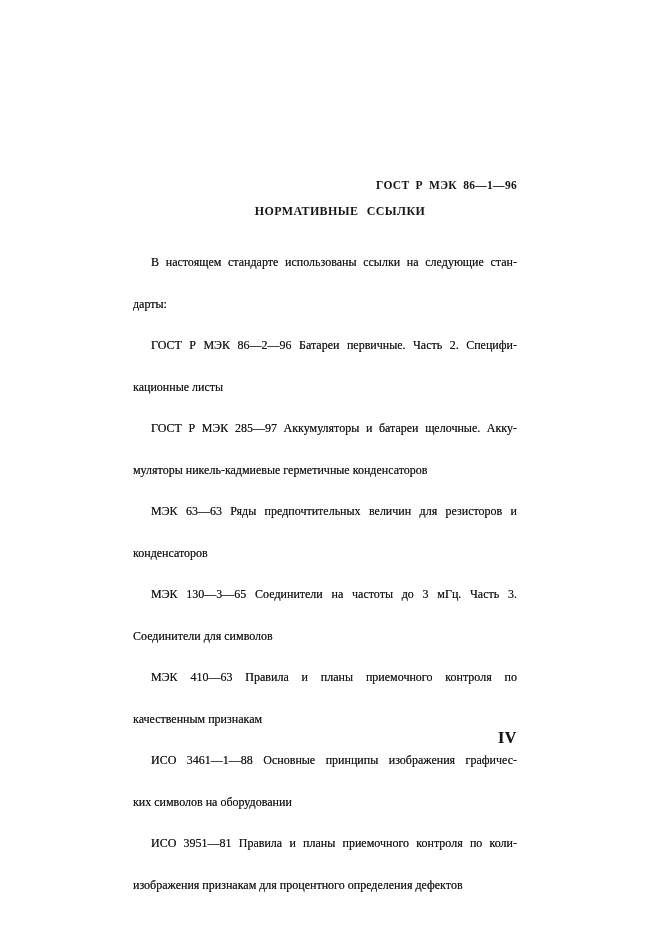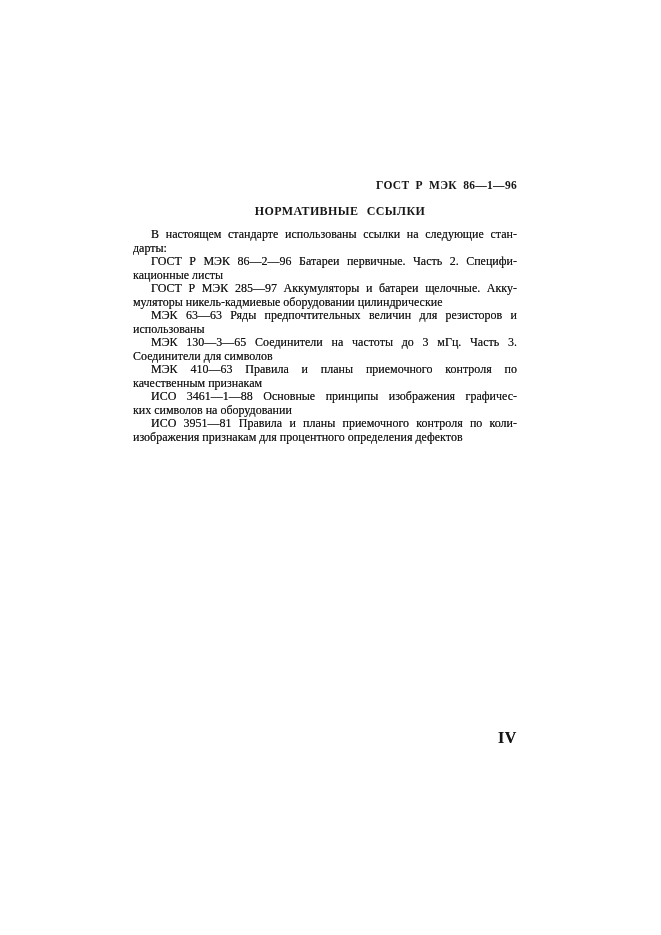--- a/index.html
+++ b/index.html
@@ -46,20 +46,21 @@
     left: 133px;
     width: 384px;
     font-size: 12px;
     line-height: 13.5px;
     text-shadow: 0 0 0.5px rgba(0,0,0,0.65);
   }
   .line {
     text-align: justify;
     text-align-last: justify;
     text-justify: inter-word;
+    margin-top: 28px;
   }
   .line.last {
     text-align-last: left;
   }
   .line.first {
     text-indent: 18px;
   }
   .page-number {
     position: absolute;
     top: 729px;
@@ -82,25 +83,25 @@
       <div class="para">
         <div class="line first">В настоящем стандарте использованы ссылки на следующие стан-</div>
         <div class="line last">дарты:</div>
       </div>
       <div class="para">
         <div class="line first">ГОСТ Р МЭК 86—2—96 Батареи первичные. Часть 2. Специфи-</div>
         <div class="line last">кационные листы</div>
       </div>
       <div class="para">
         <div class="line first">ГОСТ Р МЭК 285—97 Аккумуляторы и батареи щелочные. Акку-</div>
-        <div class="line last">муляторы никель-кадмиевые оборудовании цилиндрические</div>
+        <div class="line last">муляторы никель-кадмиевые герметичные конденсаторов</div>
       </div>
       <div class="para">
         <div class="line first">МЭК 63—63 Ряды предпочтительных величин для резисторов и</div>
-        <div class="line last">использованы</div>
+        <div class="line last">конденсаторов</div>
       </div>
       <div class="para">
         <div class="line first">МЭК 130—3—65 Соединители на частоты до 3 мГц. Часть 3.</div>
         <div class="line last">Соединители для символов</div>
       </div>
       <div class="para">
         <div class="line first">МЭК 410—63 Правила и планы приемочного контроля по</div>
         <div class="line last">качественным признакам</div>
       </div>
       <div class="para">

